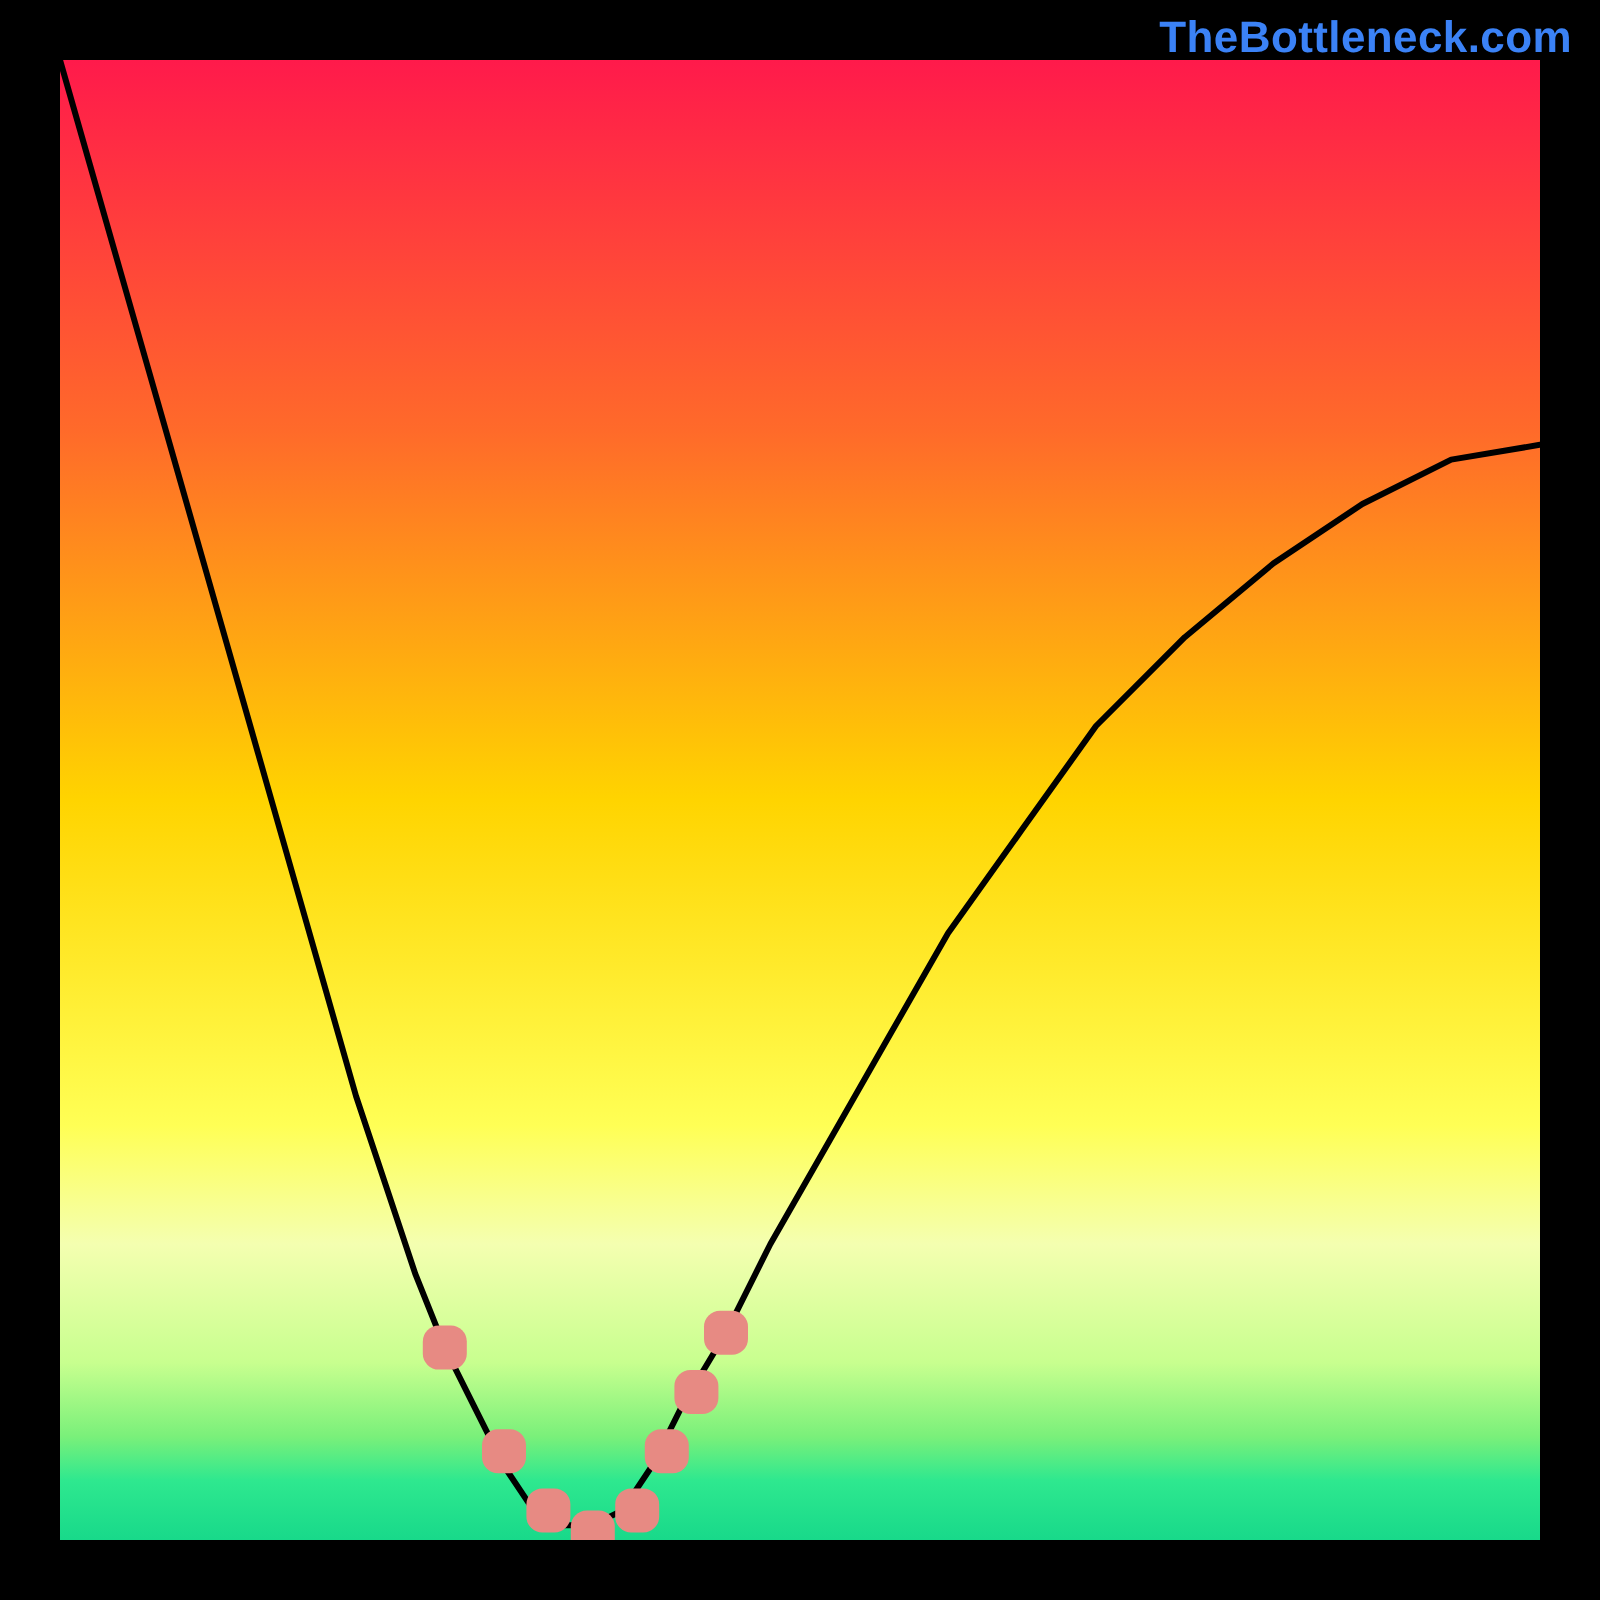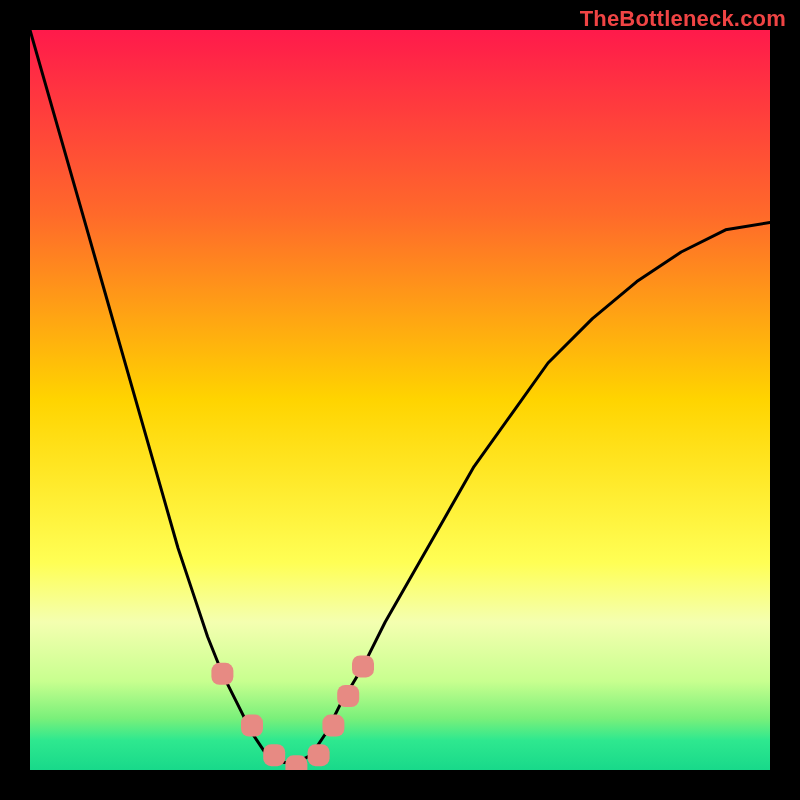--- a/index.html
+++ b/index.html
@@ -14,21 +14,21 @@
   .frame {
     position: relative;
     width: 800px;
     height: 800px;
     background: #000;
   }
   .watermark {
     position: absolute;
     top: 6px;
     right: 14px;
-    color: #ef4444;
+    color: #3b82f6;
     font-size: 22px;
     font-weight: 600;
     letter-spacing: 0.2px;
     z-index: 20;
   }
   .plot {
     position: absolute;
     left: 30px;
     top: 30px;
     width: 740px;

